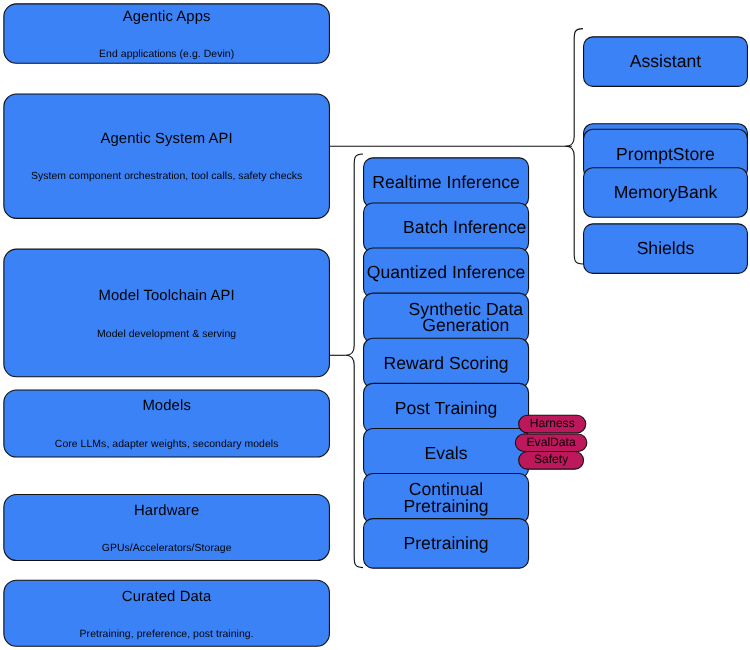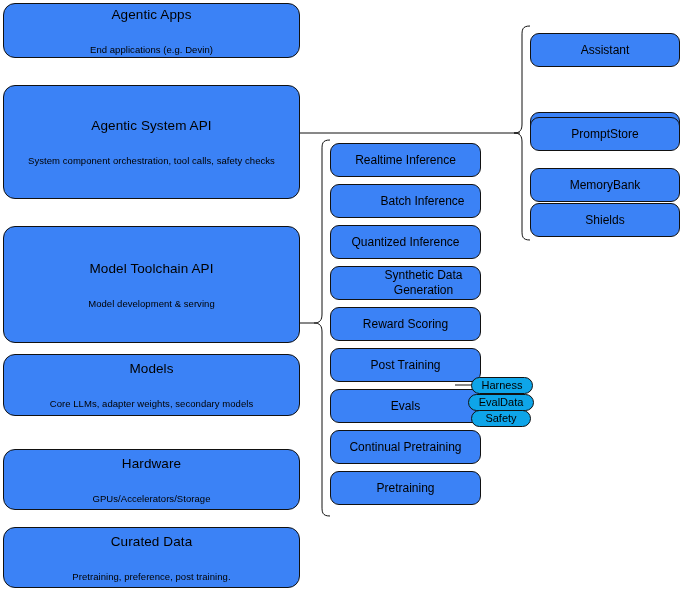--- a/index.html
+++ b/index.html
@@ -47,39 +47,39 @@
   .layer .subtitle {
     font-size: 9.5px;
     line-height: 13px;
     margin-top: 20px;
     letter-spacing: 0.05px;
   }
 
   
   .chip {
     border-radius: 9px;
-    font-size: 12px;
+    font-size: 16px;
     line-height: 15px;
-    height: 34px;
+    height: 46px;
   }
   .chip.mid {
     left: 330px;
     width: 151px;
   }
   .chip.right {
     left: 530px;
     width: 150px;
   }
 
   
   .oval {
     position: absolute;
     box-sizing: border-box;
     border: 1px solid #111111;
-    background: #0ea5e9;
+    background: #be185d;
     border-radius: 999px;
     display: flex;
     align-items: center;
     justify-content: center;
     font-size: 11px;
     line-height: 13px;
     color: #000000;
     height: 17px;
   }
 
@@ -194,21 +194,21 @@
 
   <div class="node chip right" style="top:33px;">
     <span>Assistant</span>
   </div>
   <div class="node chip right" style="top:73px;margin-top:39px;">
     <span>Orchestrator</span>
   </div>
   <div class="node chip right" style="top:117px;">
     <span>PromptStore</span>
   </div>
-  <div class="node chip right" style="top:168px;text-align:center;">
+  <div class="node chip right" style="top:152px;text-align:center;">
     <span>MemoryBank</span>
   </div>
   <div class="node chip right" style="top:203px;">
     <span>Shields</span>
   </div>
 
   <div class="oval" style="left:471px;top:377px;width:62px;">
     <span>Harness</span>
   </div>
   <div class="oval" style="left:468px;top:394px;width:66px;">

